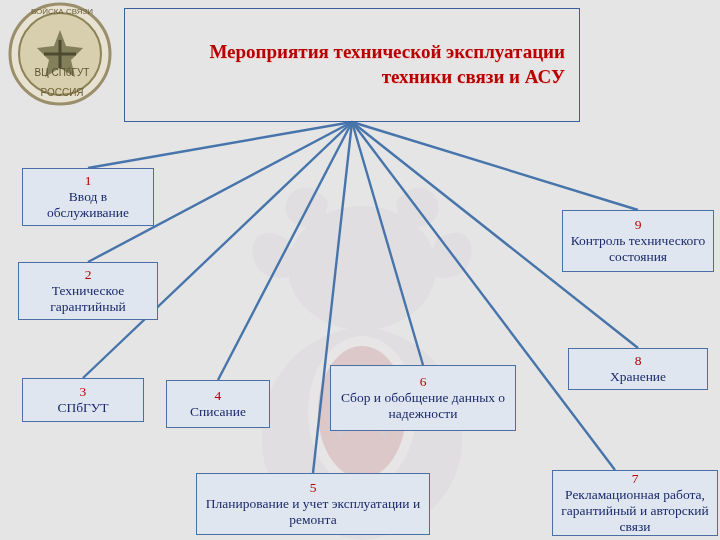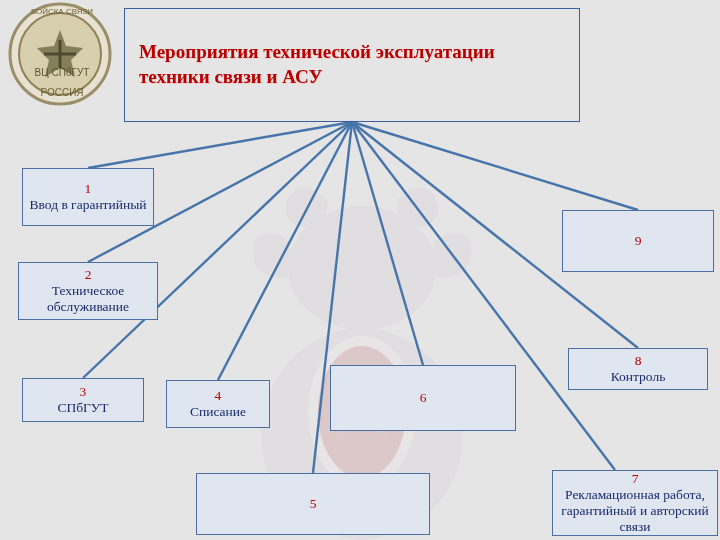--- a/index.html
+++ b/index.html
@@ -70,21 +70,21 @@
     background: transparent;
     display: flex;
     align-items: center;
     justify-content: center;
   }
   .title-text {
     color: #b80000;
     font-weight: bold;
     font-size: 19px;
     line-height: 1.3;
-    text-align: left;
+    text-align: right;
     text-shadow: 0.5px 0.5px 0 #f3c9c9;
     padding: 0 14px;
   }
   .num { color: #b80000; }
   
   #n1 { left: 22px;  top: 168px; width: 132px; height: 58px; }
   #n2 { left: 18px;  top: 262px; width: 140px; height: 58px; }
   #n3 { left: 22px;  top: 378px; width: 122px; height: 44px; }
   #n4 { left: 166px; top: 380px; width: 104px; height: 48px; }
   #n5 { left: 196px; top: 473px; width: 234px; height: 62px; }
@@ -146,70 +146,73 @@
   <div class="title-box">
     <div class="title-text">
       <span>Мероприятия технической</span>
       <span>эксплуатации техники связи и АСУ</span>
     </div>
   </div>
 
   <div class="node" id="n1">
     <div>
         <span class="num">1 </span>
-      <span>Ввод в гарантийный</span>
+      <span>Ввод в обслуживание</span>
       </div>
   </div>
 
   <div class="node" id="n2">
     <div>
         <span class="num">2 </span>
-      <span>Техническое обслуживание</span>
+      <span>Техническое гарантийный</span>
       </div>
   </div>
 
   <div class="node" id="n3">
     <div>
         <span class="num">3 </span>
       <span>СПбГУТ</span>
       </div>
   </div>
 
   <div class="node" id="n4">
     <div>
         <span class="num">4 </span>
       <span>Списание</span>
       </div>
   </div>
 
   <div class="node" id="n5">
     <div>
         <span class="num">5 </span>
+      <span>Планирование и учет эксплуатации и ремонта</span>
       </div>
   </div>
 
   <div class="node" id="n6">
     <div>
         <span class="num">6 </span>
+      <span>Сбор и обобщение данных о надежности</span>
       </div>
   </div>
 
   <div class="node" id="n7">
     <div>
         <span class="num">7 </span>
       <span>Рекламационная работа, гарантийный и авторский связи</span>
       </div>
   </div>
 
   <div class="node" id="n8">
     <div>
         <span class="num">8 </span>
-      <span>Контроль</span>
+      <span>Хранение</span>
       </div>
   </div>
 
   <div class="node" id="n9">
     <div>
         <span class="num">9 </span>
+      <span>Контроль технического состояния</span>
       </div>
   </div>
 
 </div>
 
 </body></html>

